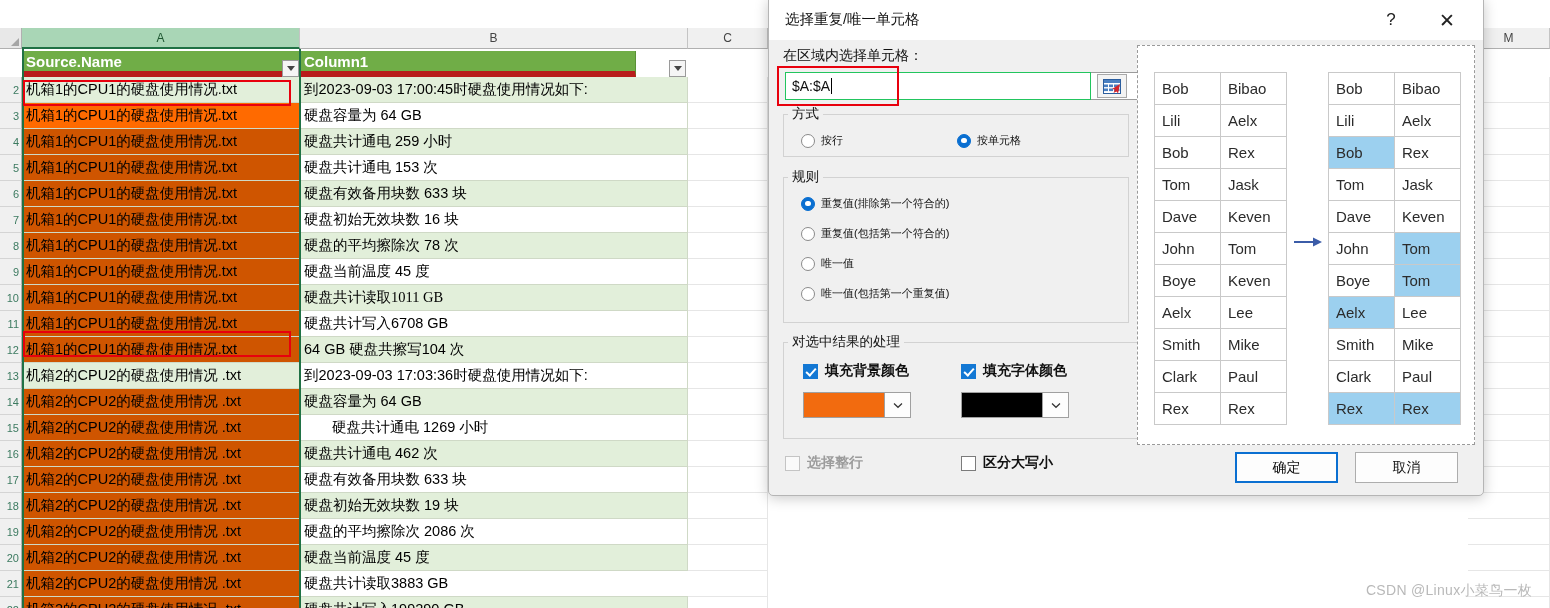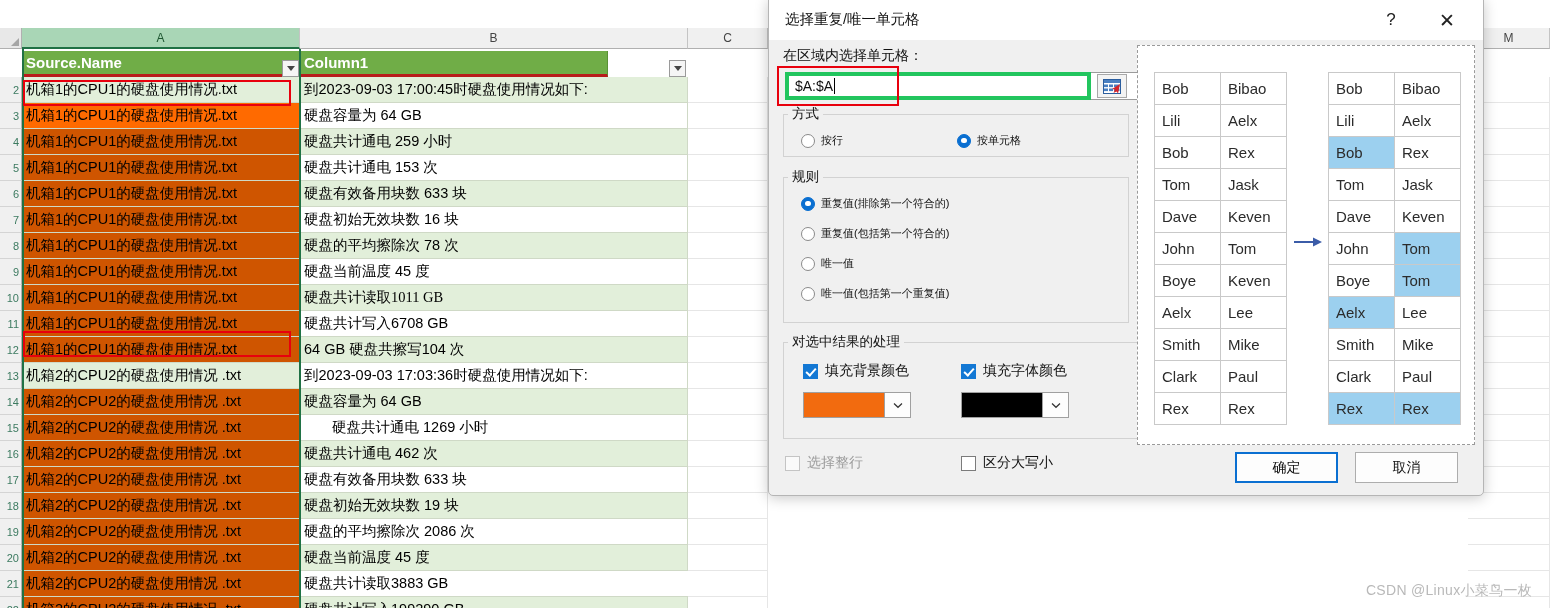--- a/index.html
+++ b/index.html
@@ -29,21 +29,21 @@
   .rowhead { position:absolute; left:0; width:22px; background:#f0f0f0;
      border-right:1px solid #b0b0b0; border-bottom:1px solid #d4d4d4;
      font-size:11px; color:#3c7a60; display:flex; align-items:center; justify-content:flex-end;
      padding-right:2px; overflow:hidden; }
 
   .cell { position:absolute; font-size:14.5px; color:#000;
      display:flex; align-items:center; padding-left:4px;
      border-bottom:1px solid #cfd9c6; border-right:1px solid #cfd9c6;
      white-space:nowrap; overflow:hidden; }
   .cell.hdr { background:#70ad47; color:#fff; font-weight:bold; font-size:15px;
-      border-bottom:3px solid #b91c1c; border-right:1px solid #5a9136;}
+      border-bottom:6px solid #b91c1c; border-right:1px solid #5a9136;}
   .cell.green { background:#e2efda; }
   .cell.white { background:#ffffff; }
   .cell.dup-first { background:#ff6a00; }
   .cell.dup { background:#cf5500; }
   .cell.selcell { background:#e2efda; }
 
   .colA-left-edge { position:absolute; left:22px; top:49px; width:2px; background:#207245; }
   .colA-right-edge { position:absolute; left:299px; top:49px; width:2px; background:#207245; }
 
   .filter-btn { position:absolute; width:17px; height:17px; background:#f5f5f5;
@@ -66,42 +66,42 @@
   .dlg-title { position:absolute; left:16px; top:10px; font-size:14.5px; color:#111; }
   .tb-btn { position:absolute; top:4px; width:44px;height:32px; display:flex;
      align-items:center;justify-content:center; font-size:17px; color:#222; cursor:default;}
   #helpBtn { right:70px; }
   #closeBtn { right:14px; font-size:19px; }
 
   .dlg-body { position:absolute; left:0; top:40px; width:100%; height:457px; }
 
   .label-range { position:absolute; left:14px; top:7px; font-size:14px; color:#111; }
   .range-input { position:absolute; left:16px; top:32px; width:306px; height:28px;
-     background:#fff; border:4px solid #22c55e; font-size:14px; color:#111;
+     background:#fff; border:1px solid #22c55e; font-size:14px; color:#111;
      display:flex; align-items:center; padding-left:6px; }
   .range-input-hl { position:absolute; left:8px; top:26px; width:122px; height:40px;
      border:2px solid #e8000d; }
   .caret { display:inline-block; width:1px; height:16px; background:#000; margin-left:1px;}
   .rangeband { position:absolute; left:16px; top:32px; width:364px; height:28px;
      border:1px solid #9b9b9b; background:#fff; }
   .rangepick { position:absolute; left:328px; top:34px; width:30px;height:24px;
      background:#f3f3f3; border:1px solid #a8a8a8; display:flex;
      align-items:center; justify-content:center; }
 
   fieldset.grp { position:absolute; border:1px solid #d2d2d2; background:#f0f0f0; }
   fieldset.grp > legend { font-size:13.5px; color:#111; padding:0 4px; margin-left:4px; }
 
   .radio { position:absolute; display:flex; align-items:center; font-size:11px; color:#111; }
   .radio .dot { width:14px;height:14px;border-radius:50%; border:1.5px solid #8a8a8a;
      background:#fff; margin-right:6px; flex:0 0 auto; position:relative;}
   .radio.on .dot { border-color:#0a6fd1; background:#0a6fd1; }
   .radio.on .dot::after { content:""; position:absolute; left:3.2px;top:3.2px;
      width:5.6px;height:5.6px;border-radius:50%;background:#fff; }
 
-  .chk { position:absolute; display:flex; align-items:center; font-size:14px; color:#111; }
+  .chk { position:absolute; display:flex; align-items:center; font-size:14px; color:#111;font-weight:bold; }
   .chk .box { width:15px;height:15px;border:1.5px solid #7b7b7b; background:#fff;
      margin-right:7px; flex:0 0 auto; position:relative; }
   .chk.on .box { background:#1378d4; border-color:#1378d4; }
   .chk.on .box::after{ content:""; position:absolute; left:4px;top:1px;width:4px;height:8px;
      border:solid #fff; border-width:0 2px 2px 0; transform:rotate(42deg); }
   .chk.dis { color:#9c9c9c; }
   .chk.dis .box { border-color:#c4c4c4; background:#fafafa; }
 
   .colorpick { position:absolute; height:26px; display:flex; }
   .colorpick .swatch { width:82px; height:100%; border:1px solid #a0a0a0; }
@@ -207,21 +207,21 @@
           <span>21</span>
         </div>
         <div class="rowhead" style="top: 597px; height: 26px;">
           <span>22</span>
         </div>
       </div>
     <div id="cells">
         <div class="cell hdr" style="left: 22px; top: 51px; width: 278px; height: 26px;">
           <span>Source.Name</span>
         </div>
-        <div class="cell hdr" style="left: 300px; top: 51px; width: 308px; height: 26px;">
+        <div class="cell hdr" style="left: 300px; top: 51px; width: 336px; height: 26px;">
           <span>Column1</span>
         </div>
         <div class="cell selcell" style="left: 22px; top: 77px; width: 278px; height: 26px;">
           <span>机箱1的CPU1的硬盘使用情况.txt</span>
         </div>
         <div class="cell green" style="left: 300px; top: 77px; width: 388px; height: 26px;">
           <span>到2023-09-03 17:00:45时硬盘使用情况如下:</span>
         </div>
         <div class="cell white" style="left: 688px; top: 77px; width: 80px; height: 26px; border-color: rgb(230, 230, 230);"></div>
         <div class="cell dup-first" style="left: 22px; top: 103px; width: 278px; height: 26px;">

